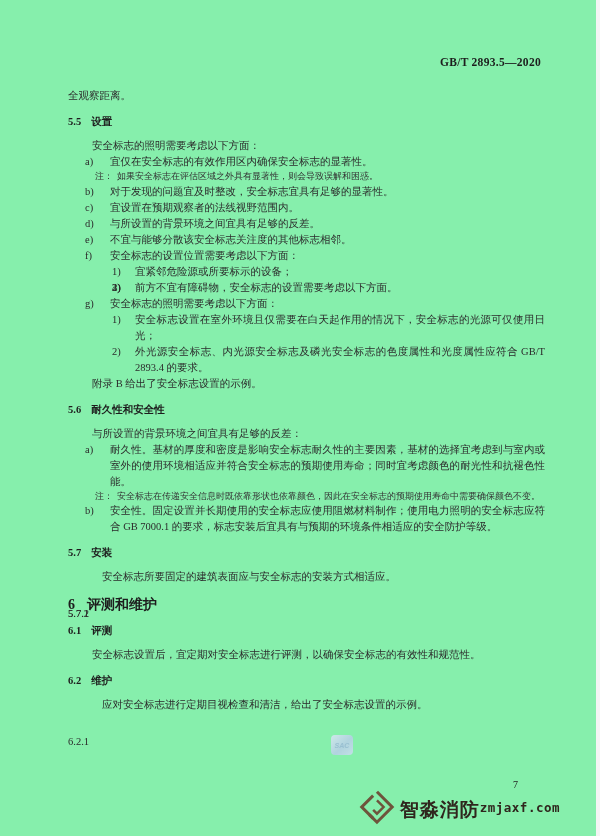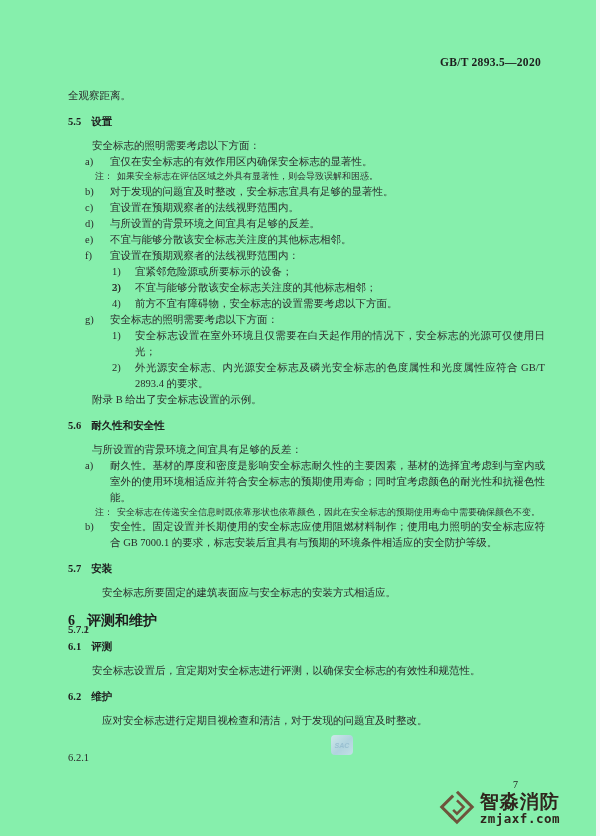--- a/index.html
+++ b/index.html
@@ -63,21 +63,21 @@
   .watermark span{
     font-family:"Liberation Sans",sans-serif;
     font-style:italic;font-weight:bold;
     font-size:7px;color:#9db8d8;
   }
   .site-logo{
     position:absolute;
     right:36px;bottom:6px;
     display:flex;align-items:center;gap:5px;
   }
-  .site-logo .logo-text{display:flex;flex-direction:column;line-height:1;}
+  .site-logo .logo-text{display:flex;flex-direction:row;line-height:1;}
   .logo-cn{
     font-family:"Liberation Sans","DejaVu Sans",sans-serif;
     font-weight:bold;font-size:19px;color:#2f261d;letter-spacing:1px;
   }
   .logo-en{
     font-family:"DejaVu Sans Mono","Liberation Mono",monospace;
     font-weight:bold;font-size:12.5px;color:#2f261d;margin-top:2px;letter-spacing:.5px;
   }
 </style>
 </head>
@@ -90,42 +90,42 @@
   <main class="doc-body">
       <div class="blk body-flush"><span class="txt">全观察距离。</span></div>
       <div class="blk h2"><span class="lbl">5.5</span><span class="txt">设置</span></div>
       <div class="blk para"><span class="txt">安全标志的照明需要考虑以下方面：</span></div>
       <div class="blk item"><span class="lbl">a)</span><span class="txt">宜仅在安全标志的有效作用区内确保安全标志的显著性。</span></div>
       <div class="blk note"><span class="lbl">注：</span><span class="txt">如果安全标志在评估区域之外具有显著性，则会导致误解和困惑。</span></div>
       <div class="blk item"><span class="lbl">b)</span><span class="txt">对于发现的问题宜及时整改，安全标志宜具有足够的显著性。</span></div>
       <div class="blk item"><span class="lbl">c)</span><span class="txt">宜设置在预期观察者的法线视野范围内。</span></div>
       <div class="blk item"><span class="lbl">d)</span><span class="txt">与所设置的背景环境之间宜具有足够的反差。</span></div>
       <div class="blk item"><span class="lbl">e)</span><span class="txt">不宜与能够分散该安全标志关注度的其他标志相邻。</span></div>
-      <div class="blk item"><span class="lbl">f)</span><span class="txt">宜设置在预期观察者的法线视野范围内：</span></div>
+      <div class="blk item"><span class="lbl">f)</span><span class="txt">安全标志的设置位置需要考虑以下方面：</span></div>
       <div class="blk sub"><span class="lbl">1)</span><span class="txt">宜紧邻危险源或所要标示的设备；</span></div>
       <div class="blk sub"><span class="lbl">2)</span></div>
-      <div class="blk sub"><span class="lbl">3)</span><span class="txt">不宜与能够分散该安全标志关注度的其他标志相邻；</span></div>
+      <div class="blk sub"><span class="lbl">3)</span></div>
       <div class="blk sub"><span class="lbl">4)</span><span class="txt">前方不宜有障碍物，安全标志的设置需要考虑以下方面。</span></div>
       <div class="blk item"><span class="lbl">g)</span><span class="txt">安全标志的照明需要考虑以下方面：</span></div>
       <div class="blk sub"><span class="lbl">1)</span><span class="txt">安全标志设置在室外环境且仅需要在白天起作用的情况下，安全标志的光源可仅使用日光；</span></div>
       <div class="blk sub"><span class="lbl">2)</span><span class="txt">外光源安全标志、内光源安全标志及磷光安全标志的色度属性和光度属性应符合 GB/T 2893.4 的要求。</span></div>
       <div class="blk para"><span class="txt">附录 B 给出了安全标志设置的示例。</span></div>
       <div class="blk h2"><span class="lbl">5.6</span><span class="txt">耐久性和安全性</span></div>
       <div class="blk para"><span class="txt">与所设置的背景环境之间宜具有足够的反差：</span></div>
       <div class="blk item"><span class="lbl">a)</span><span class="txt">耐久性。基材的厚度和密度是影响安全标志耐久性的主要因素，基材的选择宜考虑到与室内或室外的使用环境相适应并符合安全标志的预期使用寿命；同时宜考虑颜色的耐光性和抗褪色性能。</span></div>
       <div class="blk note"><span class="lbl">注：</span><span class="txt">安全标志在传递安全信息时既依靠形状也依靠颜色，因此在安全标志的预期使用寿命中需要确保颜色不变。</span></div>
       <div class="blk item"><span class="lbl">b)</span><span class="txt">安全性。固定设置并长期使用的安全标志应使用阻燃材料制作；使用电力照明的安全标志应符合 GB 7000.1 的要求，标志安装后宜具有与预期的环境条件相适应的安全防护等级。</span></div>
       <div class="blk h2"><span class="lbl">5.7</span><span class="txt">安装</span></div>
       <div class="blk clause"><span class="lbl">5.7.1</span></div>
       <div class="blk clause"><span class="lbl">5.7.2</span><span class="txt">安全标志所要固定的建筑表面应与安全标志的安装方式相适应。</span></div>
       <div class="blk h1"><span class="lbl">6</span><span class="txt">评测和维护</span></div>
       <div class="blk h2"><span class="lbl">6.1</span><span class="txt">评测</span></div>
       <div class="blk para"><span class="txt">安全标志设置后，宜定期对安全标志进行评测，以确保安全标志的有效性和规范性。</span></div>
       <div class="blk h2"><span class="lbl">6.2</span><span class="txt">维护</span></div>
-      <div class="blk clause"><span class="lbl">6.2.1</span><span class="txt">应对安全标志进行定期目视检查和清洁，对于发现的问题宜及时整改。</span></div>
+      <div class="blk clause"><span class="lbl">6.2.1</span><span class="txt">应对安全标志进行定期目视检查和清洁，给出了安全标志设置的示例。</span></div>
     </main>
 
   <div class="watermark">
     <span>SAC</span>
   </div>
 
   <div class="page-number">7</div>
 
   <div class="site-logo">
     <span>

